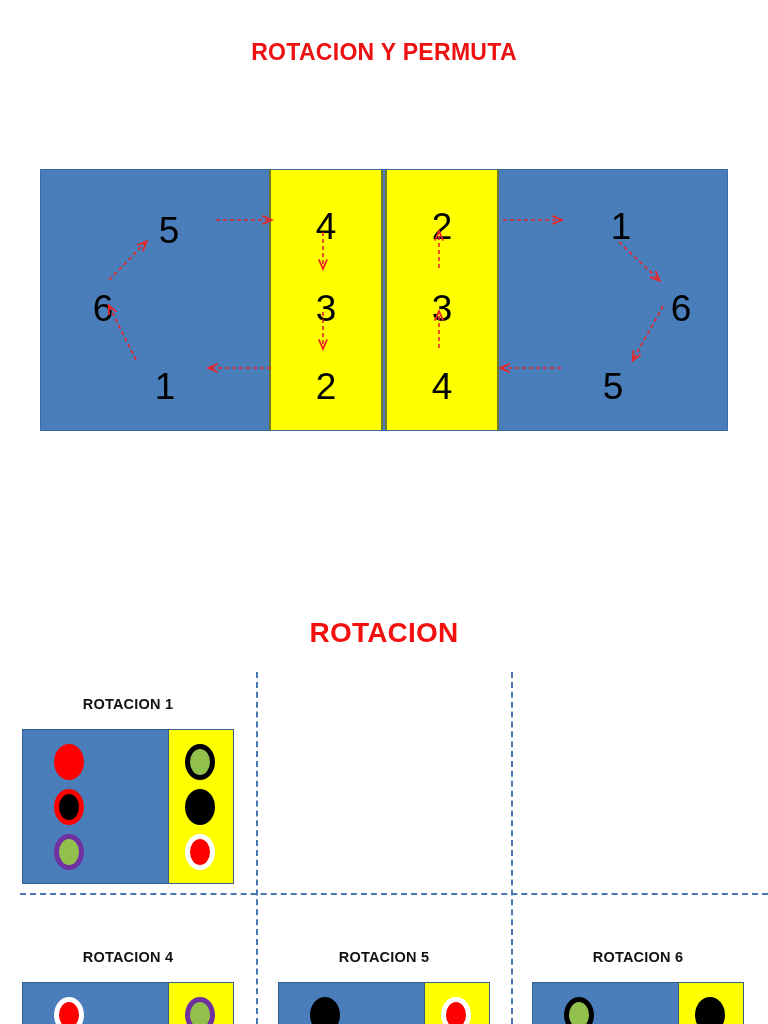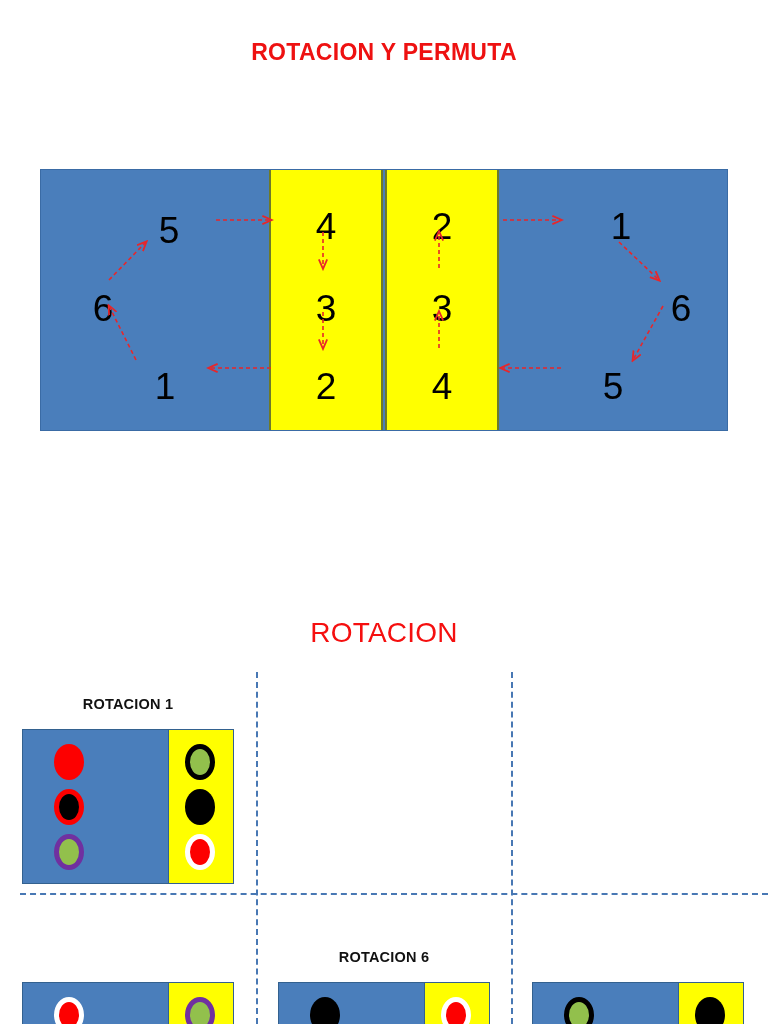--- a/index.html
+++ b/index.html
@@ -28,21 +28,21 @@
     color: #ee1111;
     letter-spacing: 0.3px;
   }
   .section-title {
     position: absolute;
     left: 0;
     top: 617px;
     width: 768px;
     text-align: center;
     font-size: 28px;
-    font-weight: normal;
+    font-weight: bold;
     color: #f50f0f;
     letter-spacing: 0.2px;
   }
 
   
   .perm-diagram {
     position: absolute;
     left: 40px;
     top: 169px;
     width: 688px;
@@ -222,45 +222,47 @@
           <div class="lamp p2" style="background: rgb(146, 192, 76); border: 5px solid rgb(112, 48, 160);"></div>
         </div>
         <div class="sig-yellow">
           <div class="lamp p0" style="background: rgb(146, 192, 76); border: 5px solid rgb(0, 0, 0);"></div>
           <div class="lamp p1" style="background: rgb(0, 0, 0);"></div>
           <div class="lamp p2" style="background: rgb(253, 0, 0); border: 5px solid rgb(255, 255, 255);"></div>
         </div>
       </div>
     </div>
     <div class="rot-cell c0 r1">
+      <div class="rot-label">ROTACION 4</div>
       <div class="signal-box">
         <div class="sig-blue">
           <div class="lamp p0" style="background: rgb(253, 0, 0); border: 5px solid rgb(255, 255, 255);"></div>
           <div class="lamp p1" style="background: rgb(0, 0, 0);"></div>
         </div>
         <div class="sig-yellow">
           <div class="lamp p0" style="background: rgb(146, 192, 76); border: 5px solid rgb(112, 48, 160);"></div>
           <div class="lamp p1" style="background: rgb(253, 0, 0); border: 5px solid rgb(0, 0, 0);"></div>
         </div>
       </div>
     </div>
     <div class="rot-cell c1 r1">
-      <div class="rot-label">ROTACION 6</div>
+      <div class="rot-label">ROTACION 5</div>
       <div class="signal-box">
         <div class="sig-blue">
           <div class="lamp p0" style="background: rgb(0, 0, 0);"></div>
           <div class="lamp p1" style="background: rgb(146, 192, 76); border: 5px solid rgb(0, 0, 0);"></div>
         </div>
         <div class="sig-yellow">
           <div class="lamp p0" style="background: rgb(253, 0, 0); border: 5px solid rgb(255, 255, 255);"></div>
           <div class="lamp p1" style="background: rgb(146, 192, 76); border: 5px solid rgb(112, 48, 160);"></div>
         </div>
       </div>
     </div>
     <div class="rot-cell c2 r1">
+      <div class="rot-label">ROTACION 6</div>
       <div class="signal-box">
         <div class="sig-blue">
           <div class="lamp p0" style="background: rgb(146, 192, 76); border: 5px solid rgb(0, 0, 0);"></div>
           <div class="lamp p1" style="background: rgb(253, 0, 0);"></div>
         </div>
         <div class="sig-yellow">
           <div class="lamp p0" style="background: rgb(0, 0, 0);"></div>
           <div class="lamp p1" style="background: rgb(253, 0, 0); border: 5px solid rgb(255, 255, 255);"></div>
         </div>
       </div>

